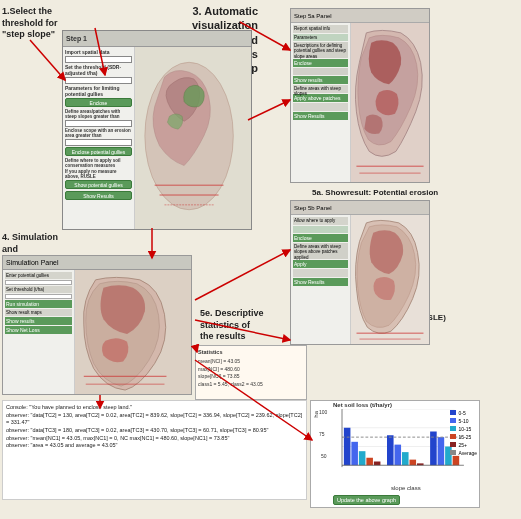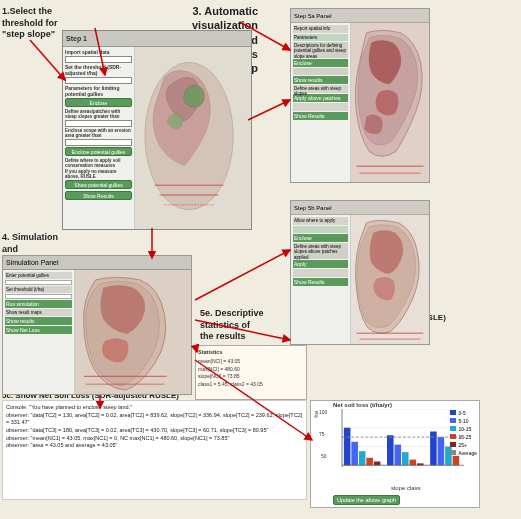--- a/index.html
+++ b/index.html
@@ -184,28 +184,28 @@
 
 
   <div class="step-label" style="top:4px; left:158px; max-width:100px; font-weight:bold; font-size:11px;text-align:right;">
     3. Automatic visualization<br>of the enclosed areas<br>on elevation map
   </div>
 
   <div class="step-label" style="top:232px; left:2px; max-width:65px;">
     4. Simulation and<br>show results
   </div>
 
+  <div class="step-label" style="top:188px; left:312px; font-size:8px;">
+    <span>5a. Showresult: Potential erosion</span>
+  </div>
 
   <div class="step-label" style="top:313px; left:292px; font-size:8px;">
     <span>5b. Showresult: Gross soil loss (RUSLE)</span>
   </div>
 
-  <div class="step-label" style="top:391px; left:2px; font-size:8px;">
-    <span>5c. Show Net Soil Loss (SDR-adjusted RUSLE)</span>
-  </div>
 
   <div class="step-label" style="top:355px; left:228px; max-width:80px;">
     5d. Histogram of<br>net soil loss<br>versus slope<br>class
   </div>
 
   <div class="step-label" style="top:308px; left:200px; max-width:75px;">
     5e. Descriptive<br>statistics of<br>the results
   </div>
 
   <div class="center-panel" style="top:30px; left:62px; width:190px; height:200px;">

